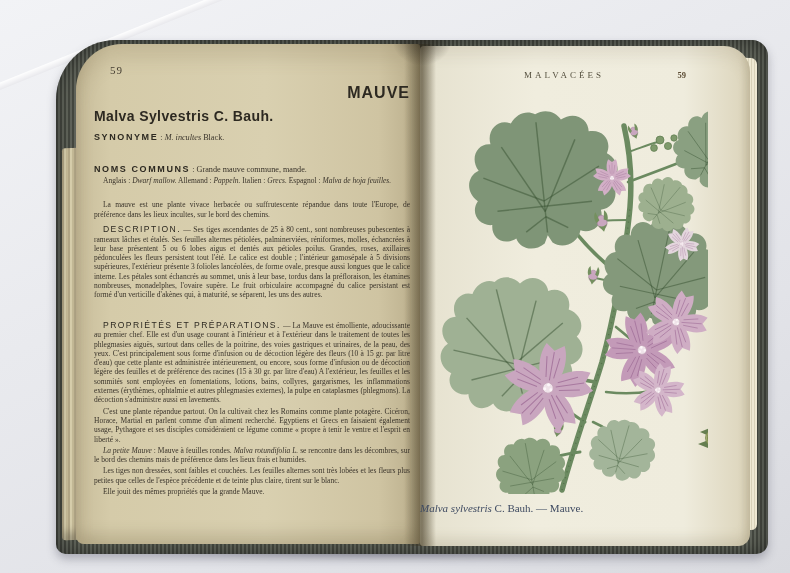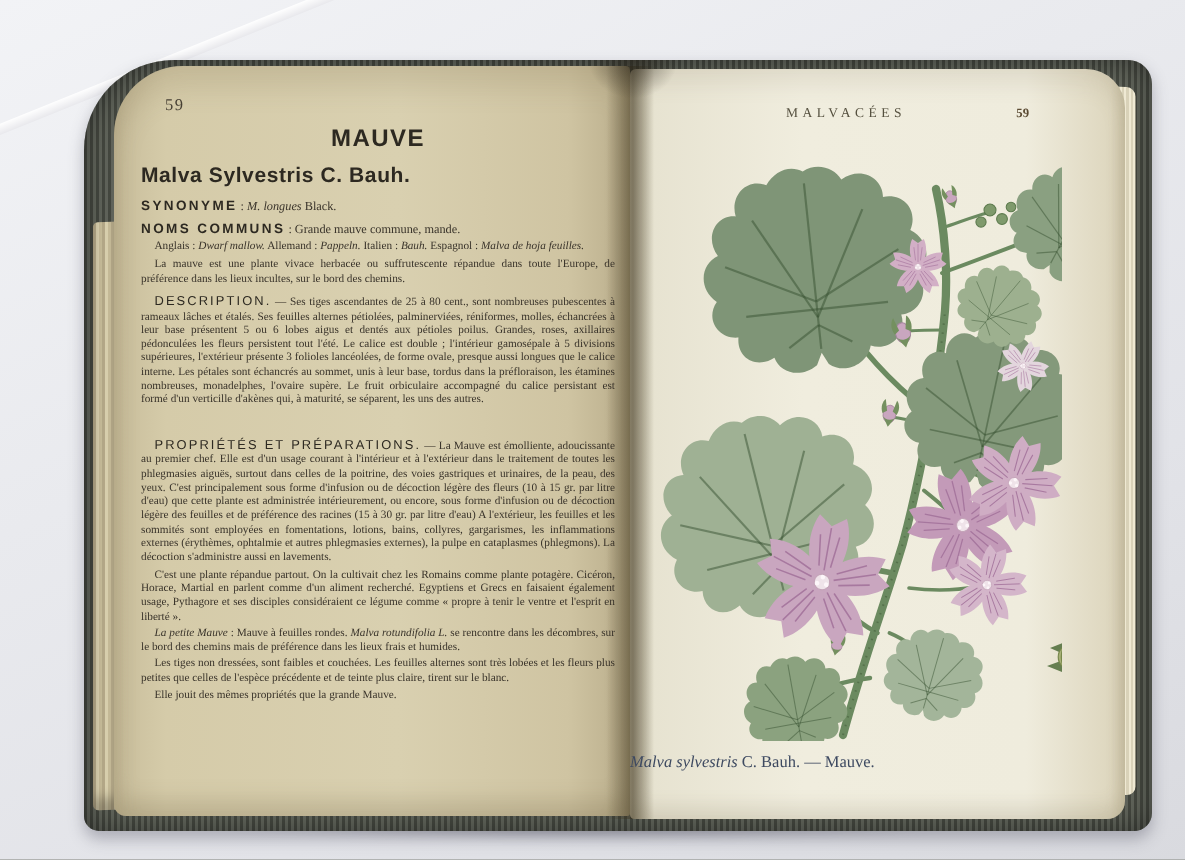--- a/index.html
+++ b/index.html
@@ -36,28 +36,28 @@
     background:linear-gradient(90deg,#d3ccb4 0%,#e7e3d1 5%,#f0edde 35%,#efecdd 80%,#ded7bf 97%,#cfc7ab 100%);
     box-shadow:inset 0 10px 14px rgba(120,110,80,.12), inset 0 -8px 12px rgba(110,100,70,.16)}
   .gutter{position:absolute;left:404px;top:44px;width:32px;height:502px;
     background:linear-gradient(90deg,rgba(60,50,28,0),rgba(60,50,28,.42) 46%,rgba(50,42,22,.5) 56%,rgba(60,50,28,0));}
   .gutter-top{position:absolute;left:392px;top:40px;width:60px;height:26px;
     background:radial-gradient(ellipse at 50% 0,rgba(40,35,25,.55),rgba(40,35,25,0) 70%)}
 
   
   .lp{position:absolute;left:94px;top:52px;width:316px;height:486px;color:var(--ink);overflow:hidden}
   .lp .pagenum{position:absolute;left:16px;top:12px;font-size:11px;letter-spacing:1px;color:#463f33}
-  .lp .title{margin-top:32px;text-align:center;font-family:"Liberation Sans",sans-serif;font-weight:bold;
+  .lp .title{margin-top:32px;text-align:right;font-family:"Liberation Sans",sans-serif;font-weight:bold;
     font-size:16px;letter-spacing:1px;color:var(--header-ink)}
   .lp .subtitle{margin-top:6px;font-family:"Liberation Sans",sans-serif;font-weight:bold;
     font-size:14px;letter-spacing:.4px;color:var(--header-ink)}
   .lbl{font-family:"Liberation Sans",sans-serif;font-weight:bold;font-size:9px;letter-spacing:1.6px;color:var(--header-ink)}
   .sec{font-family:"Liberation Sans",sans-serif;font-weight:normal;font-size:8.6px;letter-spacing:1.4px;color:var(--header-ink)}
   .line{margin-top:8px;font-size:8.2px}
-  .p{margin-top:3px;font-size:7.5px;line-height:1.24;text-align:justify;text-indent:9px;color:var(--ink)}
+  .p{margin-top:15px;font-size:7.5px;line-height:1.24;text-align:justify;text-indent:9px;color:var(--ink)}
   .p.tight{margin-top:2px}
   .it{font-style:italic}
 
   
   .rp{position:absolute;left:420px;top:46px;width:288px;height:500px;overflow:hidden}
   .rp-header{position:relative;margin-top:24px;height:12px}
   .rp-family{position:absolute;left:0;right:0;text-align:center;font-size:9px;letter-spacing:3px;color:#55503f}
   .rp-num{position:absolute;right:22px;top:0;font-size:8.5px;color:#5c4c34;font-weight:bold}
   .plate{position:absolute;left:10px;top:46px;width:310px;height:402px}
   .rp-caption{position:absolute;left:0;right:0;top:456px;text-align:left;font-size:11px;color:var(--caption-ink)}
@@ -76,29 +76,29 @@
   <div class="page-right"></div>
   <div class="gutter"></div>
   <div class="gutter-top"></div>
 
   <div class="lp">
     <div class="pagenum">59</div>
     <div class="title">MAUVE</div>
     <div class="subtitle">Malva Sylvestris C. Bauh.</div>
 
     <div class="line">
-      <span class="lbl">SYNONYME</span><span> : </span><span class="it">M. longues</span><span> Black.</span>
-    </div>
-
-    <div class="line" style="margin-top:5px">
+      <span class="lbl">SYNONYME</span><span> : </span><span class="it">M. incultes</span><span> Black.</span>
+    </div>
+
+    <div class="line" style="margin-top:22px">
       <span class="lbl">NOMS COMMUNS</span><span> : </span><span>Grande mauve commune, mande.</span>
     </div>
 
     <div class="p tight">
-      <span>Anglais : </span><span class="it">Dwarf mallow.</span><span> Allemand : </span><span class="it">Pappeln.</span><span> Italien : </span><span class="it">Bauh.</span><span> Espagnol : </span><span class="it">Malva de hoja feuilles.</span>
+      <span>Anglais : </span><span class="it">Dwarf mallow.</span><span> Allemand : </span><span class="it">Pappeln.</span><span> Italien : </span><span class="it">Grecs.</span><span> Espagnol : </span><span class="it">Malva de hoja feuilles.</span>
     </div>
 
     <div class="p">La mauve est une plante vivace herbacée ou suffrutescente répandue dans toute l'Europe, de préférence dans les lieux incultes, sur le bord des chemins.</div>
 
     <div class="p" style="margin-top:5px">
       <span class="sec">DESCRIPTION.</span><span> — Ses tiges ascendantes de 25 à 80 cent., sont nombreuses pubescentes à rameaux lâches et étalés. Ses feuilles alternes pétiolées, palminerviées, réniformes, molles, échancrées à leur base présentent 5 ou 6 lobes aigus et dentés aux pétioles poilus. Grandes, roses, axillaires pédonculées les fleurs persistent tout l'été. Le calice est double ; l'intérieur gamosépale à 5 divisions supérieures, l'extérieur présente 3 folioles lancéolées, de forme ovale, presque aussi longues que le calice interne. Les pétales sont échancrés au sommet, unis à leur base, tordus dans la préfloraison, les étamines nombreuses, monadelphes, l'ovaire supère. Le fruit orbiculaire accompagné du calice persistant est formé d'un verticille d'akènes qui, à maturité, se séparent, les uns des autres.</span>
     </div>
 
     <div class="p" style="margin-top:20px">
       <span class="sec">PROPRIÉTÉS ET PRÉPARATIONS.</span><span> — La Mauve est émolliente, adoucissante au premier chef. Elle est d'un usage courant à l'intérieur et à l'extérieur dans le traitement de toutes les phlegmasies aiguës, surtout dans celles de la poitrine, des voies gastriques et urinaires, de la peau, des yeux. C'est principalement sous forme d'infusion ou de décoction légère des fleurs (10 à 15 gr. par litre d'eau) que cette plante est administrée intérieurement, ou encore, sous forme d'infusion ou de décoction légère des feuilles et de préférence des racines (15 à 30 gr. par litre d'eau) A l'extérieur, les feuilles et les sommités sont employées en fomentations, lotions, bains, collyres, gargarismes, les inflammations externes (érythèmes, ophtalmie et autres phlegmasies externes), la pulpe en cataplasmes (phlegmons). La décoction s'administre aussi en lavements.</span>

